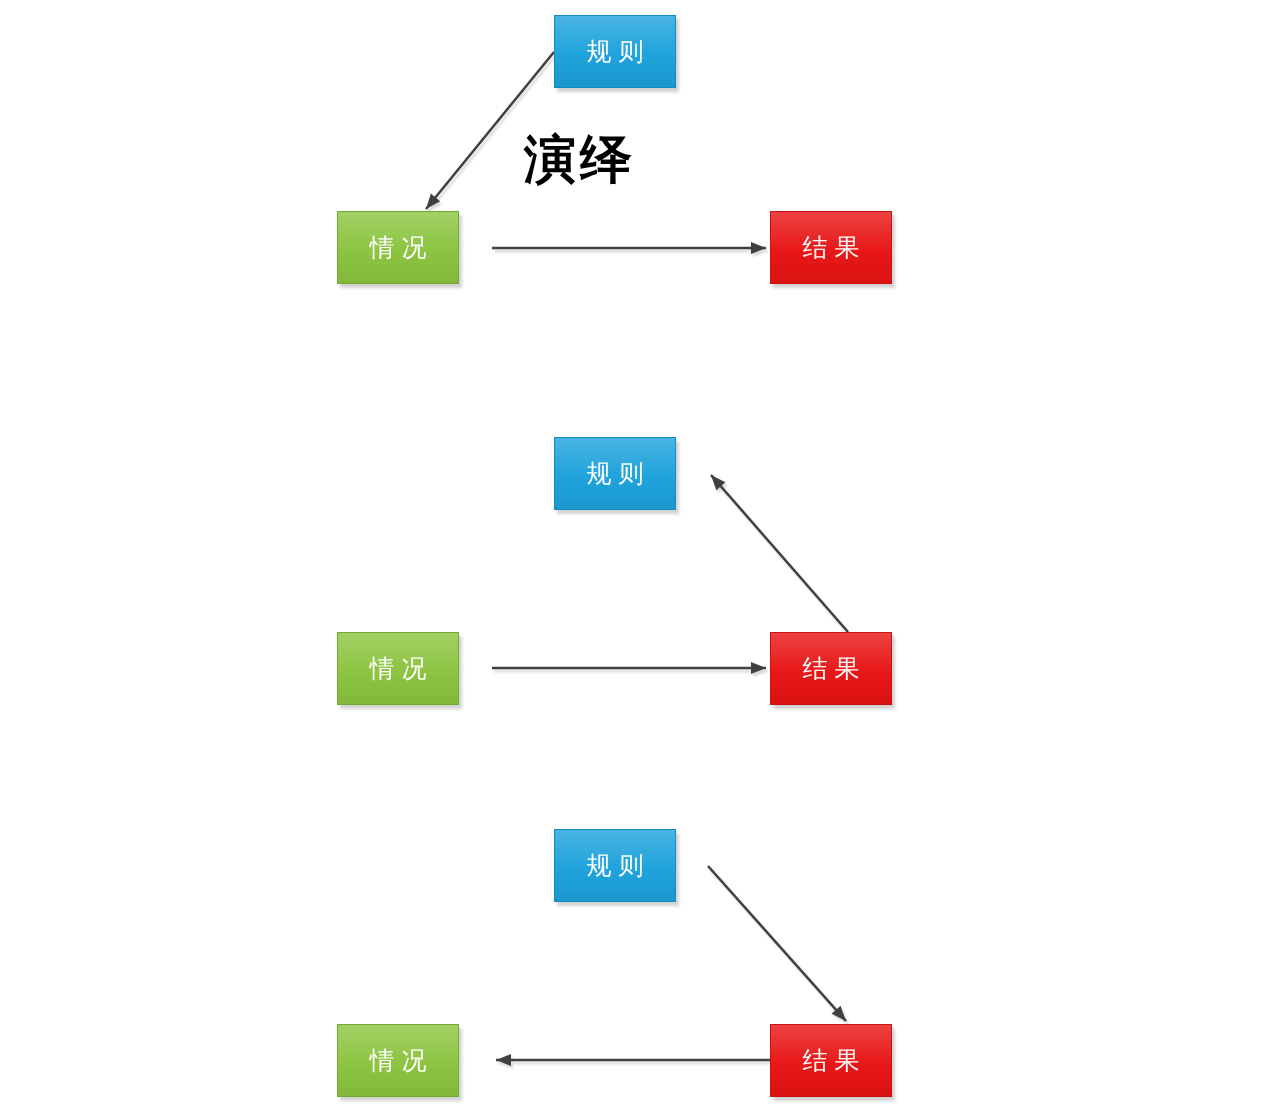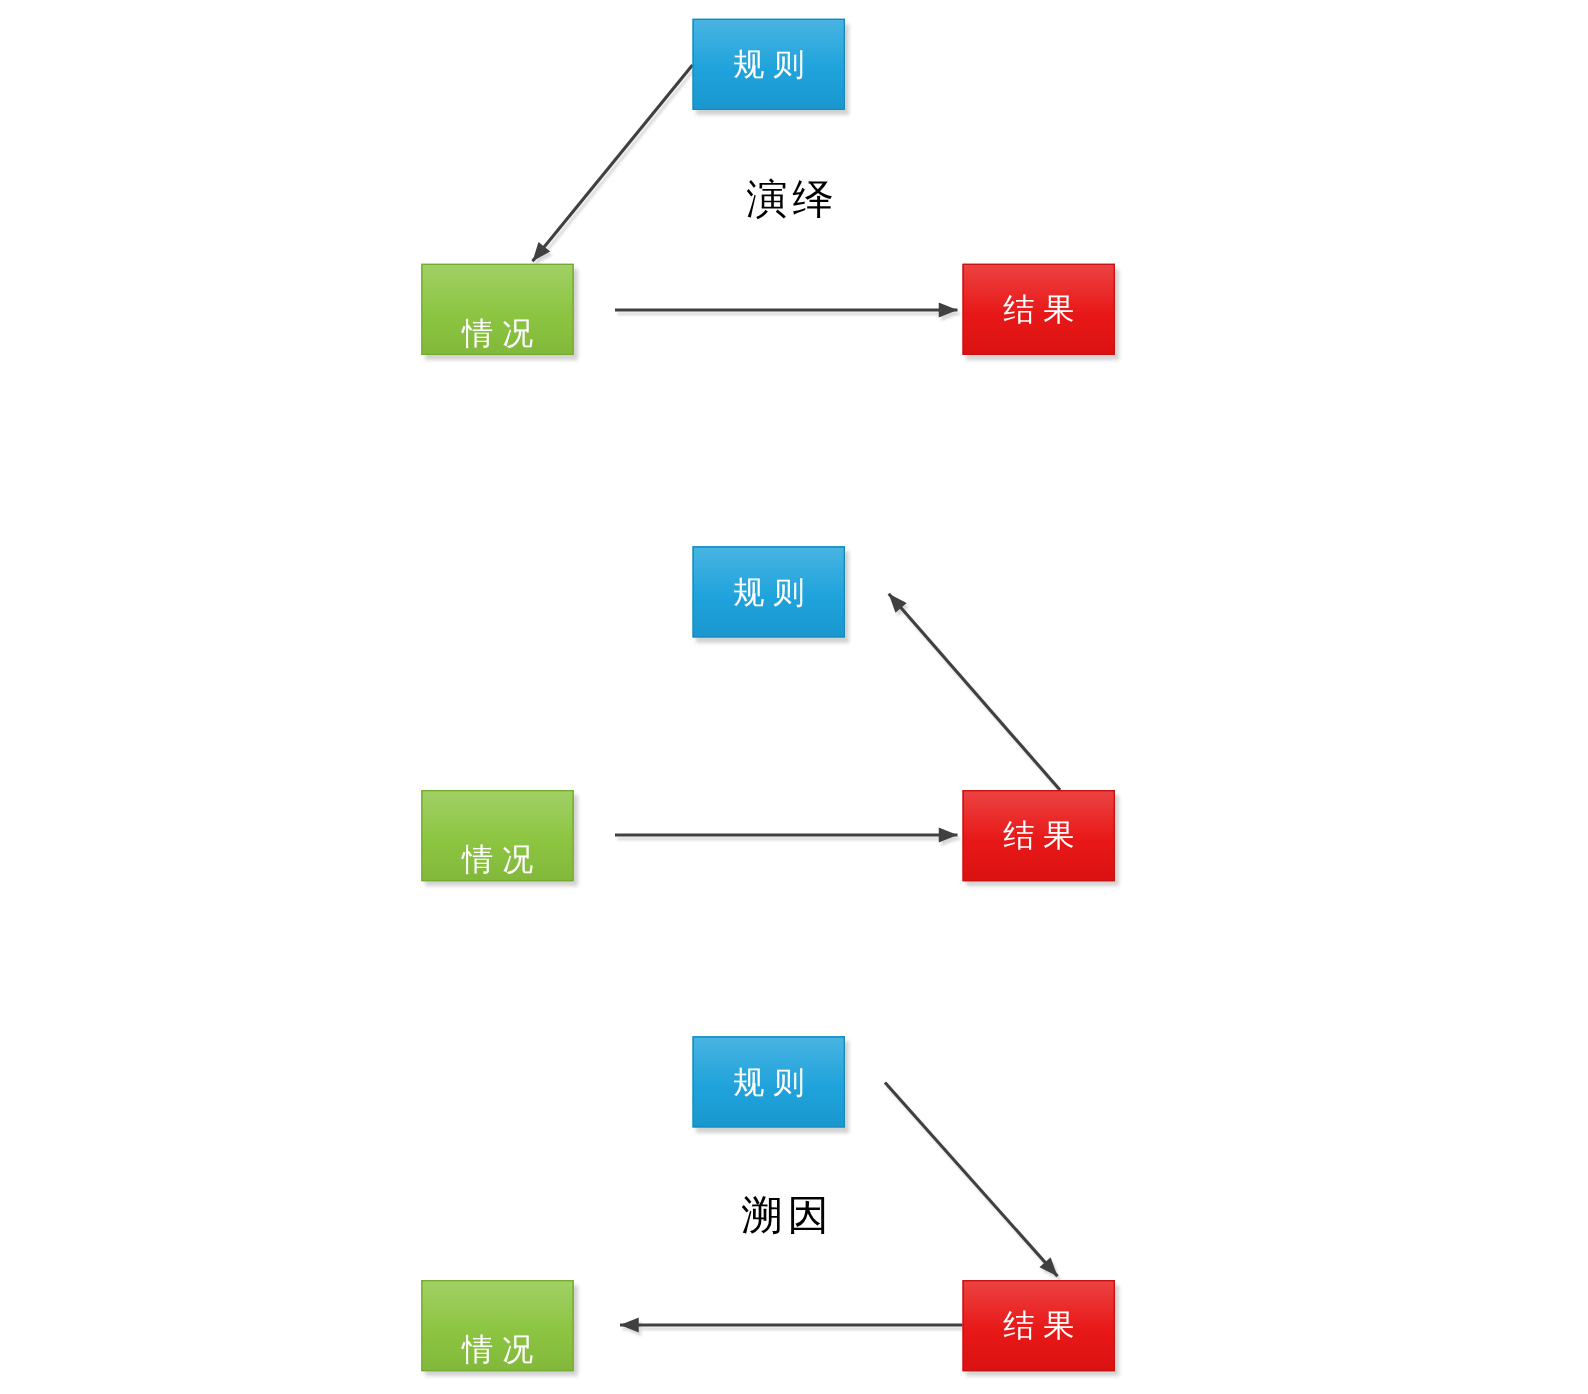--- a/index.html
+++ b/index.html
@@ -38,32 +38,32 @@
     justify-content: center;
     color: var(--boxtext, #ffffff);
     font-size: 25px;
     letter-spacing: 7px;
     padding-left: 7px; 
     box-shadow: 3px 4px 3px rgba(0,0,0,0.18);
     background-image: linear-gradient(180deg, rgba(255,255,255,0.20), rgba(255,255,255,0.02) 55%, rgba(0,0,0,0.06));
     border: 1px solid rgba(0,0,0,0.25);
   }
   .node-rule   { background-color: var(--rule,   #1BA1DB); border-color: #1489BE; }
-  .node-case   { background-color: var(--case,   #8AC43E); border-color: #73AB2F; align-items: flex-end; }
+  .node-case   { background-color: var(--case,   #8AC43E); border-color: #73AB2F; }
   .node-result { background-color: var(--result, #E81313); border-color: #C81111; }
   .diagram-title {
     position: absolute;
     width: 220px;
     height: 60px;
     line-height: 60px;
-    text-align: center;
+    text-align: left;
     color: var(--titletext, #000000);
     font-family: "Liberation Serif", serif;
-    font-weight: normal;
-    font-size: 33px;
+    font-weight: bold;
+    font-size: 52px;
     letter-spacing: 4px;
   }
 </style>
 </head>
 <body>
 
 <div class="canvas">
 
   <svg class="arrow-layer" width="1270" height="1115" viewBox="0 0 1270 1115" xmlns="http://www.w3.org/2000/svg">
     <defs>
@@ -99,21 +99,20 @@
   <div class="node node-case" style="left:337px; top:632px;">
     <span>情况</span>
   </div>
   <div class="node node-result" style="left:770px; top:632px;">
     <span>结果</span>
   </div>
 
   <div class="node node-rule" style="left:554px; top:829px;">
     <span>规则</span>
   </div>
-  <div class="diagram-title" style="left:520px; top:943px;">溯因</div>
   <div class="node node-case" style="left:337px; top:1024px;">
     <span>情况</span>
   </div>
   <div class="node node-result" style="left:770px; top:1024px;">
     <span>结果</span>
   </div>
 
 </div>
 
 </body></html>

